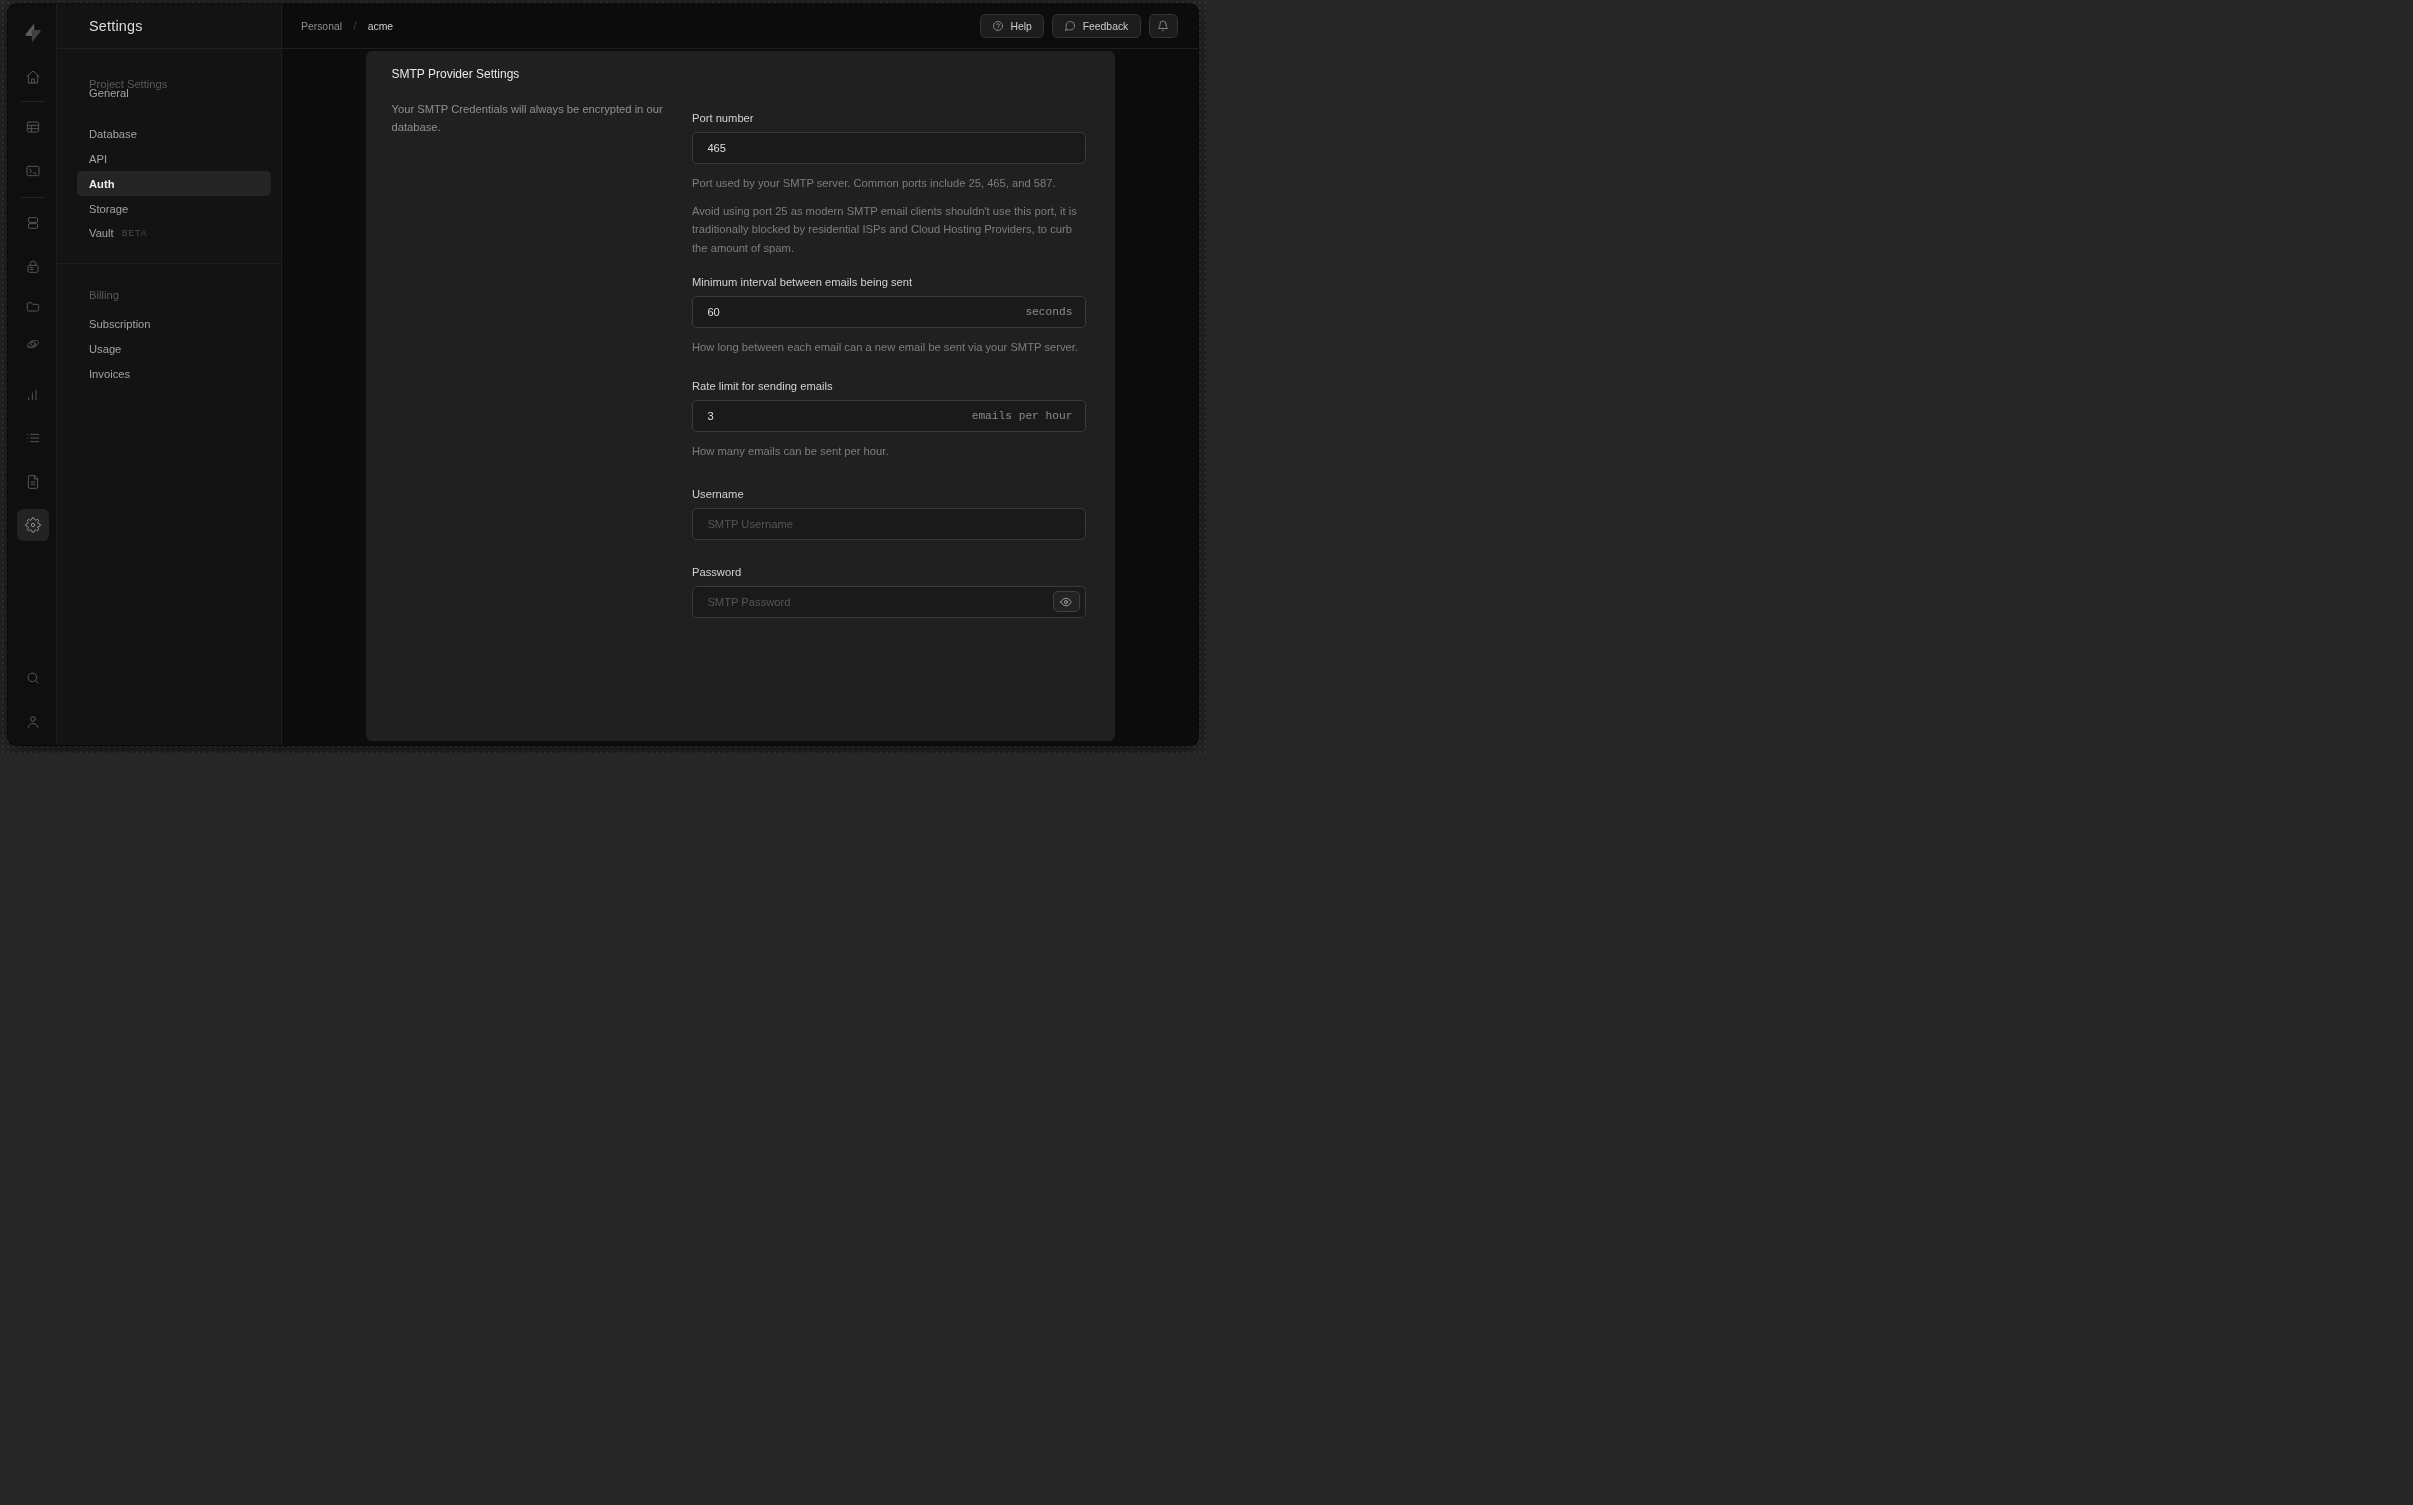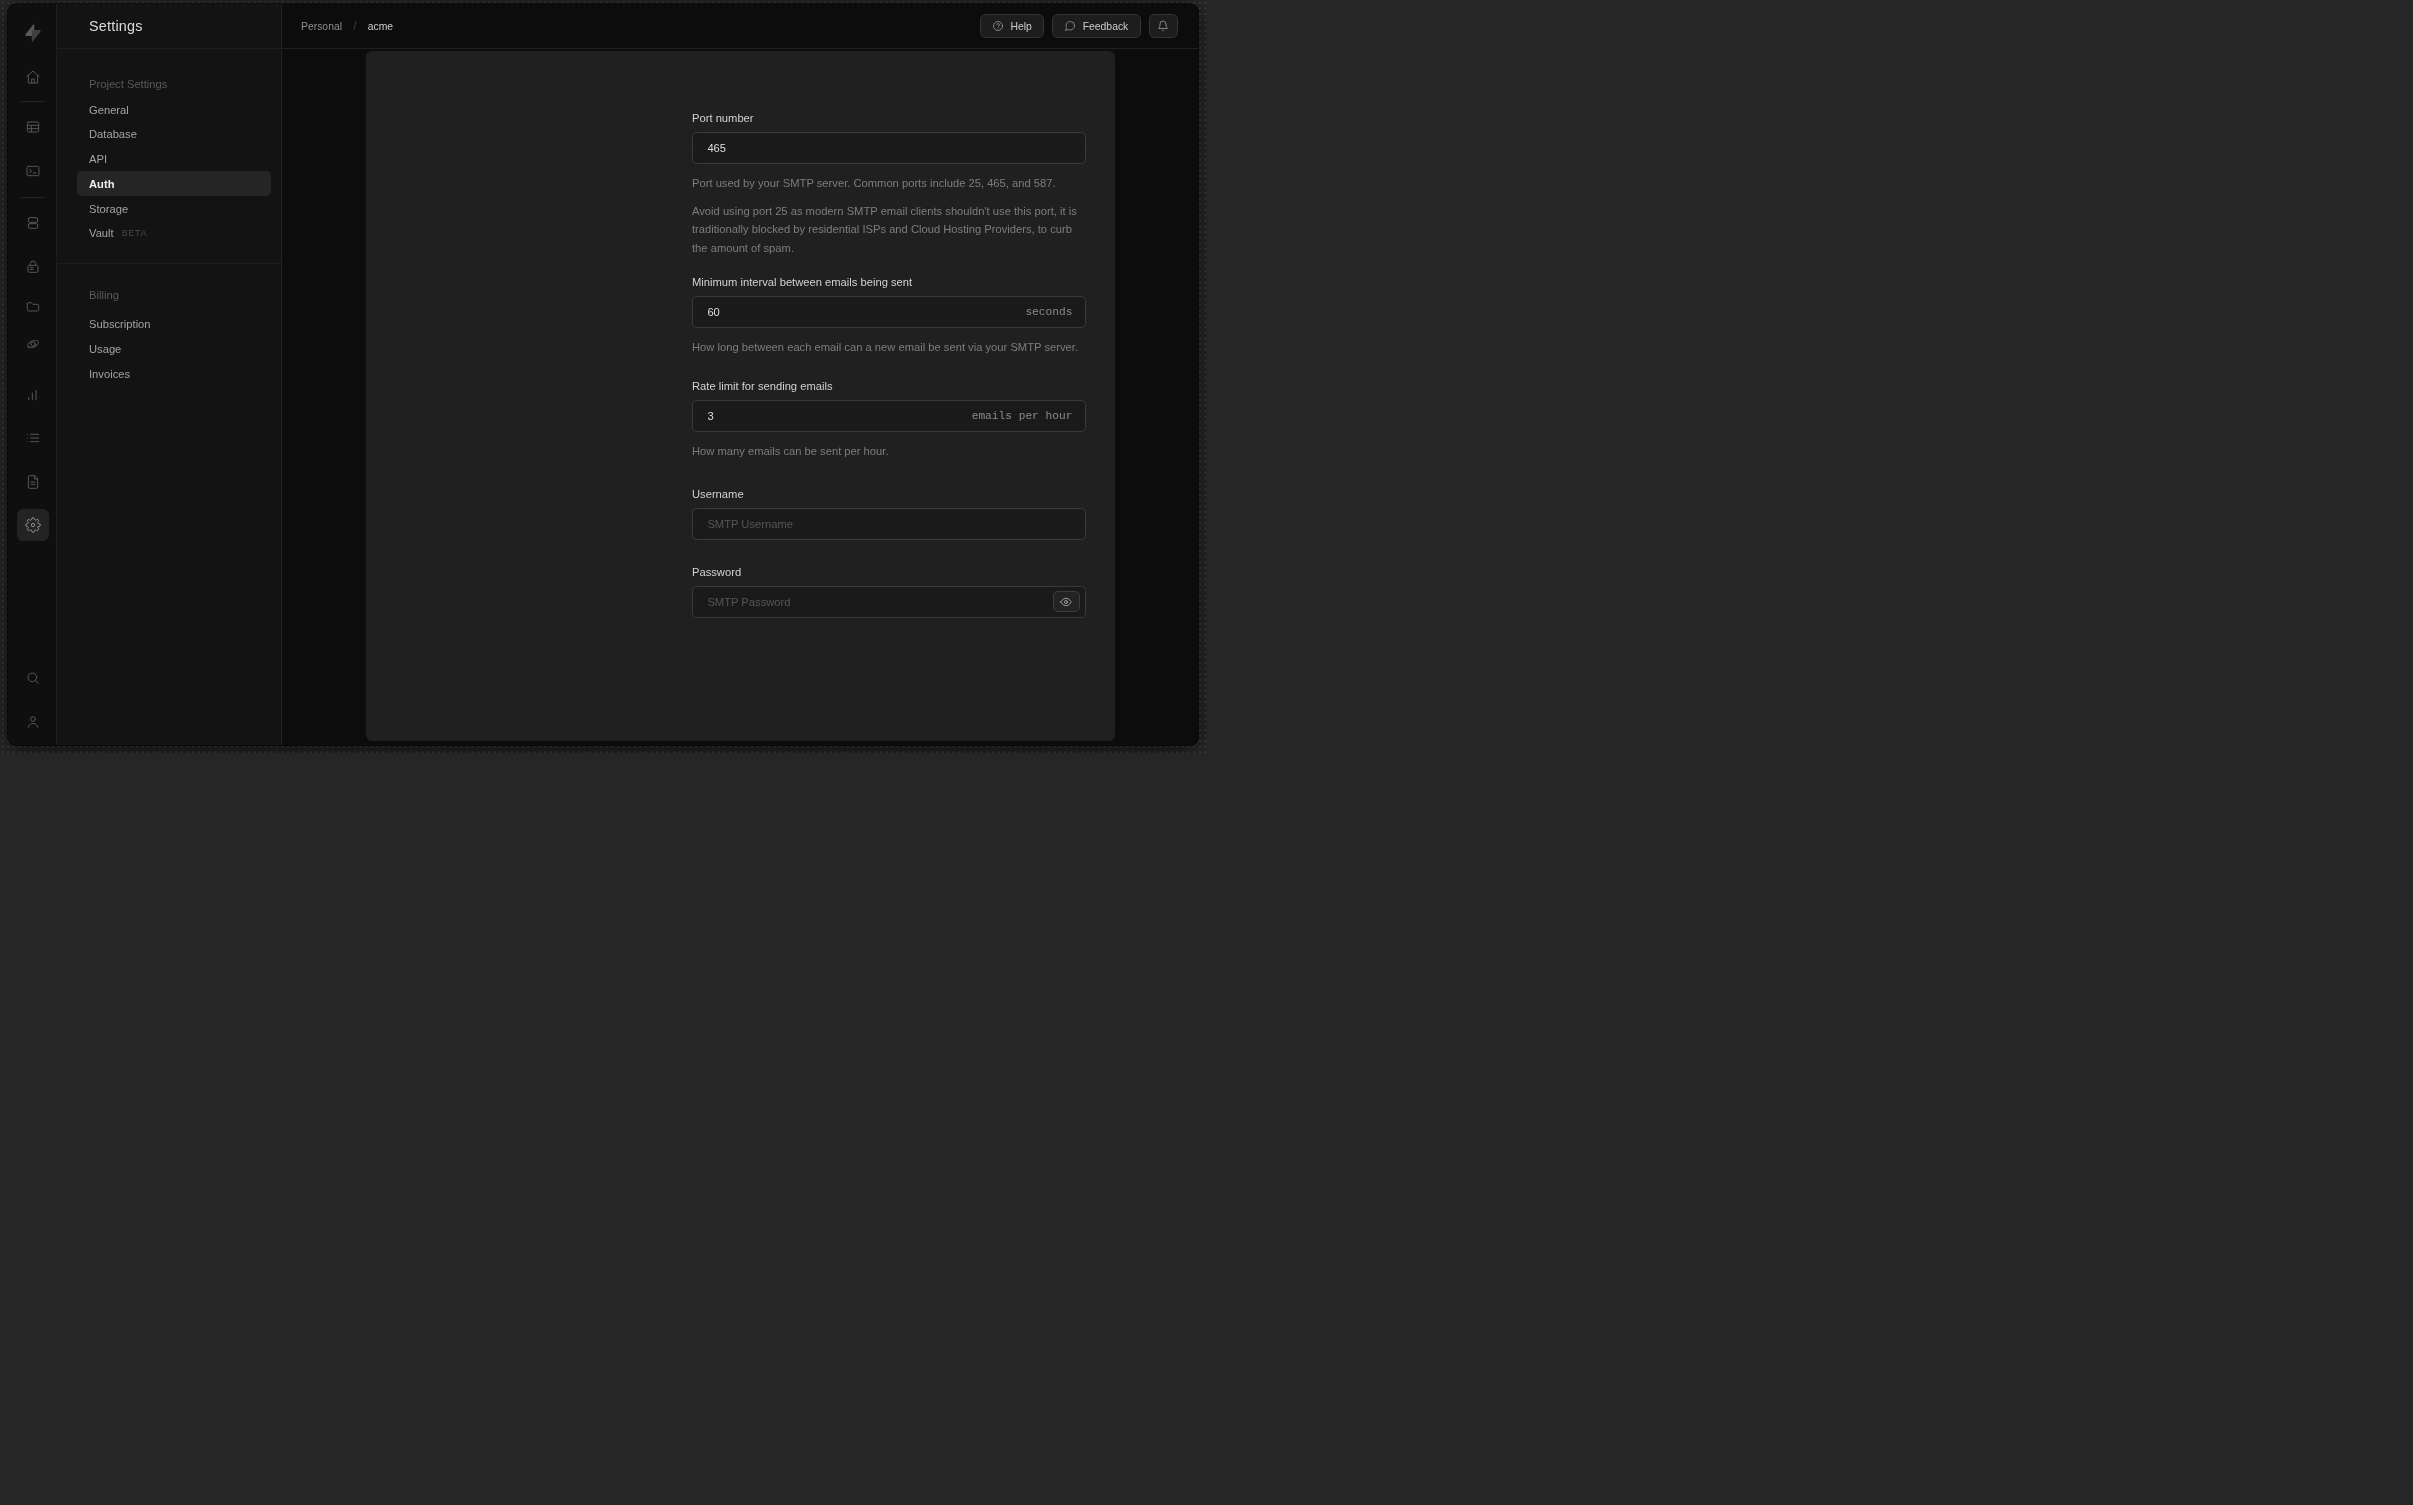--- a/index.html
+++ b/index.html
@@ -184,21 +184,21 @@
       </button>
     </aside>
 
     <nav class="sidenav">
       <div class="sidenav-header">
         <h1>Settings</h1>
       </div>
 
       <div class="nav-group-header" style="top:74px">Project Settings</div>
 
-      <div class="nav-item" style="top:93px">
+      <div class="nav-item" style="top:76px">
         <span class="lbl">General</span>
       </div>
       <div class="nav-item" style="top:117px">
         <span class="lbl">Database</span>
       </div>
       <div class="nav-item" style="top:142px">
         <span class="lbl">API</span>
       </div>
       <div class="nav-item active" style="top:167px">
         <span class="lbl">Auth</span>
@@ -253,20 +253,24 @@
                 <path d="M18 8A6 6 0 0 0 6 8c0 7-3 9-3 9h18s-3-2-3-9"></path>
                 <path d="M13.7 21a2 2 0 0 1-3.4 0"></path>
               </svg>
           </button>
         </div>
       </header>
 
       <div class="content">
         <section class="card">
 
+          <div class="card-left">
+            <h2>SMTP Provider Settings</h2>
+            <p>Your SMTP Credentials will always be encrypted in our database.</p>
+          </div>
 
           <div class="card-right">
 
 
             <div class="field mt-port">
               <label>Port number</label>
               <div class="inputwrap">
                 <input type="text" value="465" style="">
               </div>
               <div class="helper">Port used by your SMTP server. Common ports include 25, 465, and 587.</div>

